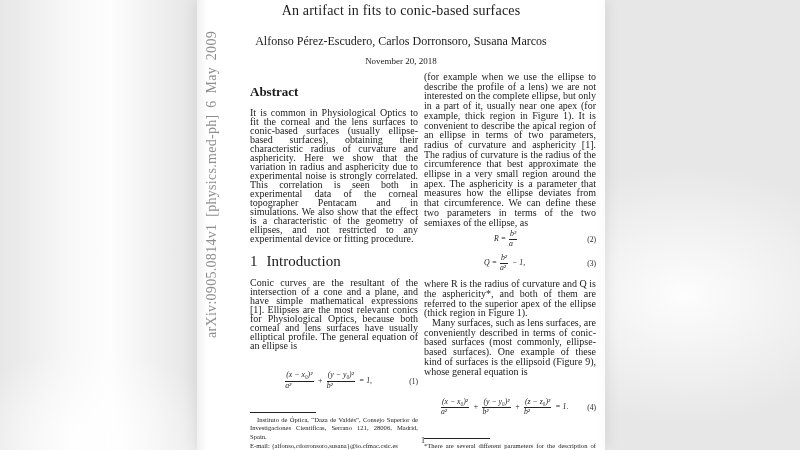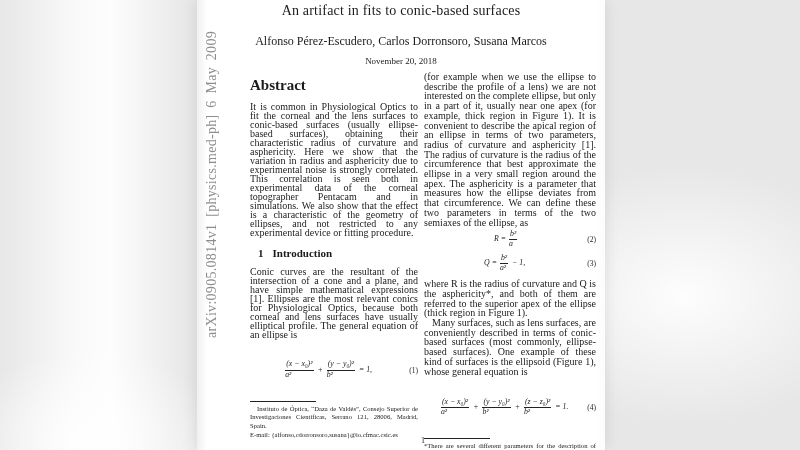--- a/index.html
+++ b/index.html
@@ -38,22 +38,22 @@
   .date { text-align: center; font-size: 9px; margin-top: 7px; }
   .cols {
     position: absolute;
     left: 53px; top: 72px;
     width: 346px; height: 362px;
     display: flex; gap: 6px;
   }
   .col { display: flex; flex-direction: column; }
   .col.left { width: 168px; }
   .col.right { width: 172px; }
-  .abs-head { font-weight: bold; font-size: 15px; margin: 5px 0 8px; }
-  .sec-head { font-weight: bold; font-size: 11px; margin: 10px 8px 8px; }
+  .abs-head { font-weight: bold; font-size: 13px; margin: 12px 0 8px; }
+  .sec-head { font-weight: normal; font-size: 15px; margin: 10px 0 8px; }
   .sec-head .sec-num { margin-right: 9px; }
   p.body { font-size: 10px; line-height: 9px; text-align: justify; }
   .col.right p.body { font-size: 10px; line-height: 9.7px; }
   p.indent { text-indent: 8px; }
   .eqrow { display: flex; align-items: center; margin: 21px 0; min-height: 20px; }
   .eqrow.tight { margin: 2px 0; }
   .eqbody { flex: 1; text-align: center; font-style: italic; font-size: 7.8px; }
   .eqtag { font-style: normal; font-size: 7.5px; }
   .frac { display: inline-block; vertical-align: middle; text-align: left; line-height: 1.15; }
   .frac .num { display: block; border-bottom: 1px solid #222; padding: 0 1px 0.5px; }
@@ -122,21 +122,21 @@
 
       <div class="eqrow tight">
         <span class="eqbody">
           <span class="lhs">Q =</span><span class="frac"><span class="num">b²</span><span class="den">a²</span></span>
           <span class="op">− 1,</span>
         </span>
         <span class="eqtag">(3)</span>
       </div>
 
       <p class="body" style="margin-top:4px;">where R is the radius of curvature and Q is the asphericity*, and both of them are referred to the superior apex of the ellipse (thick region in Figure 1).</p>
-      <p class="body indent">Many surfaces, such as lens surfaces, are conveniently described in terms of conic-based surfaces (most commonly, ellipse-based surfaces). One example of these kind of surfaces is the ellipsoid (Figure 1), whose general equation is</p>
+      <p class="body indent">Many surfaces, such as lens surfaces, are conveniently described in terms of conic-based surfaces (most commonly, ellipse-based surfaces). One example of these kind of surfaces is the ellipsoid (Figure 9), whose general equation is</p>
 
       <div class="eqrow">
         <span class="eqbody">
           <span class="frac"><span class="num">(x − x₀)²</span><span class="den">a²</span></span>
           <span class="op">+</span>
           <span class="frac"><span class="num">(y − y₀)²</span><span class="den">b²</span></span>
           <span class="op">+</span>
           <span class="frac"><span class="num">(z − z₀)²</span><span class="den">b²</span></span>
           <span class="op">= 1.</span>
         </span>

